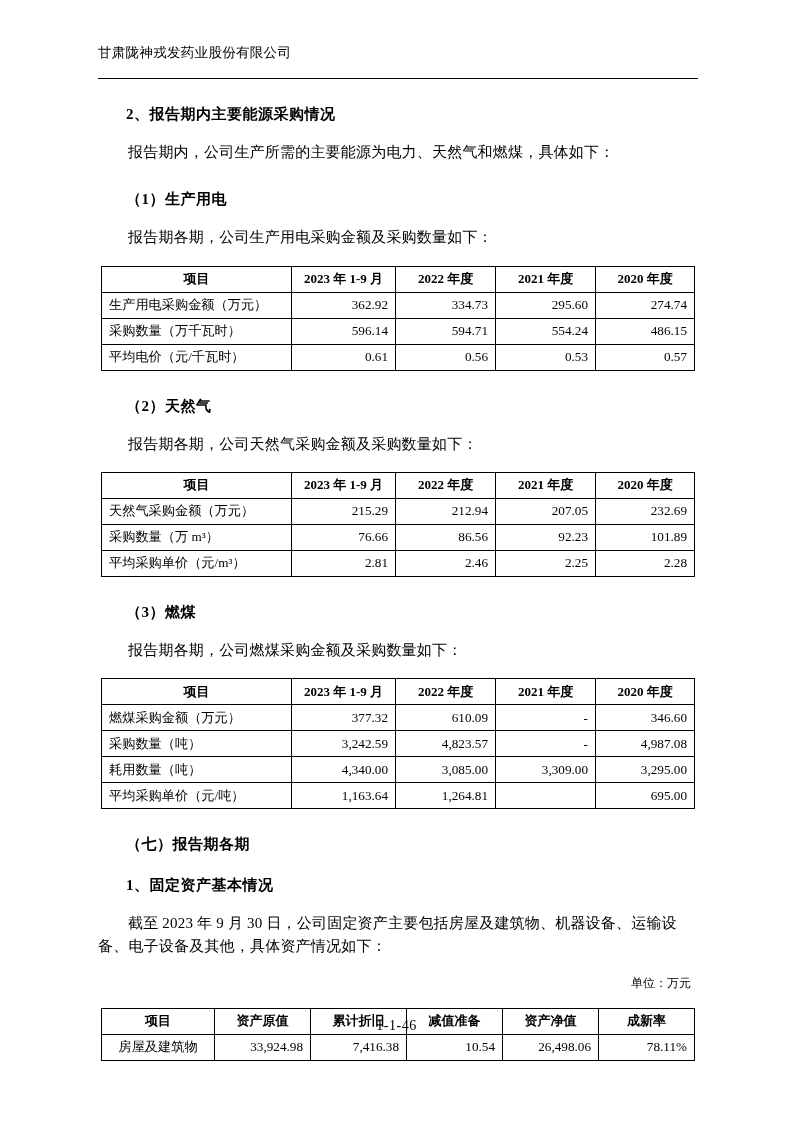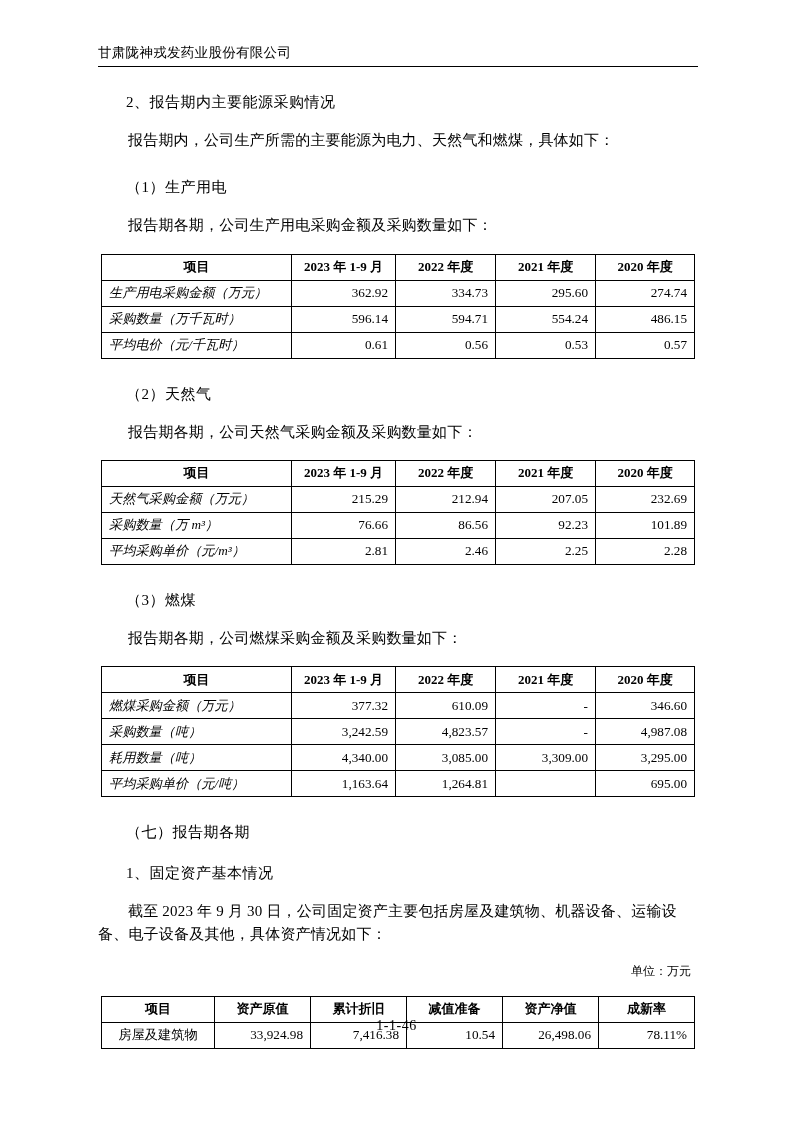--- a/index.html
+++ b/index.html
@@ -24,33 +24,33 @@
     left: 98px;
     top: 44px;
     width: 600px;
   }
   .header {
     display: flex;
     justify-content: space-between;
     align-items: flex-end;
     font-size: 13.5px;
     letter-spacing: 0.3px;
-    padding-bottom: 4px;
+    padding-bottom: 16px;
     border-bottom: 1.2px solid #000;
     margin-bottom: 0;
   }
   .header-left {
     white-space: nowrap;
   }
   .header-right {
     white-space: nowrap;
     margin-right: 8px;
   }
   .h-sub {
-    font-weight: normal;
+    font-weight: bold;
     font-size: 15px;
     margin: 26px 0 0 0;
     padding-left: 28px;
     letter-spacing: 0.5px;
   }
   .h-sub.tight {
     margin-top: 22px;
   }
   p.body {
     font-size: 15px;
@@ -75,21 +75,20 @@
   table.data thead th {
     text-align: center;
     font-weight: bold;
     font-size: 13px;
   }
   table.data tbody td {
     text-align: right;
   }
   table.data tbody td.label {
     text-align: left;
-    font-style: italic;
   }
   table.data tbody td.center {
     text-align: center;
   }
   .unit-line {
     font-size: 12px;
     text-align: right;
     margin: 16px 7px 0 0;
   }
   .footer {

